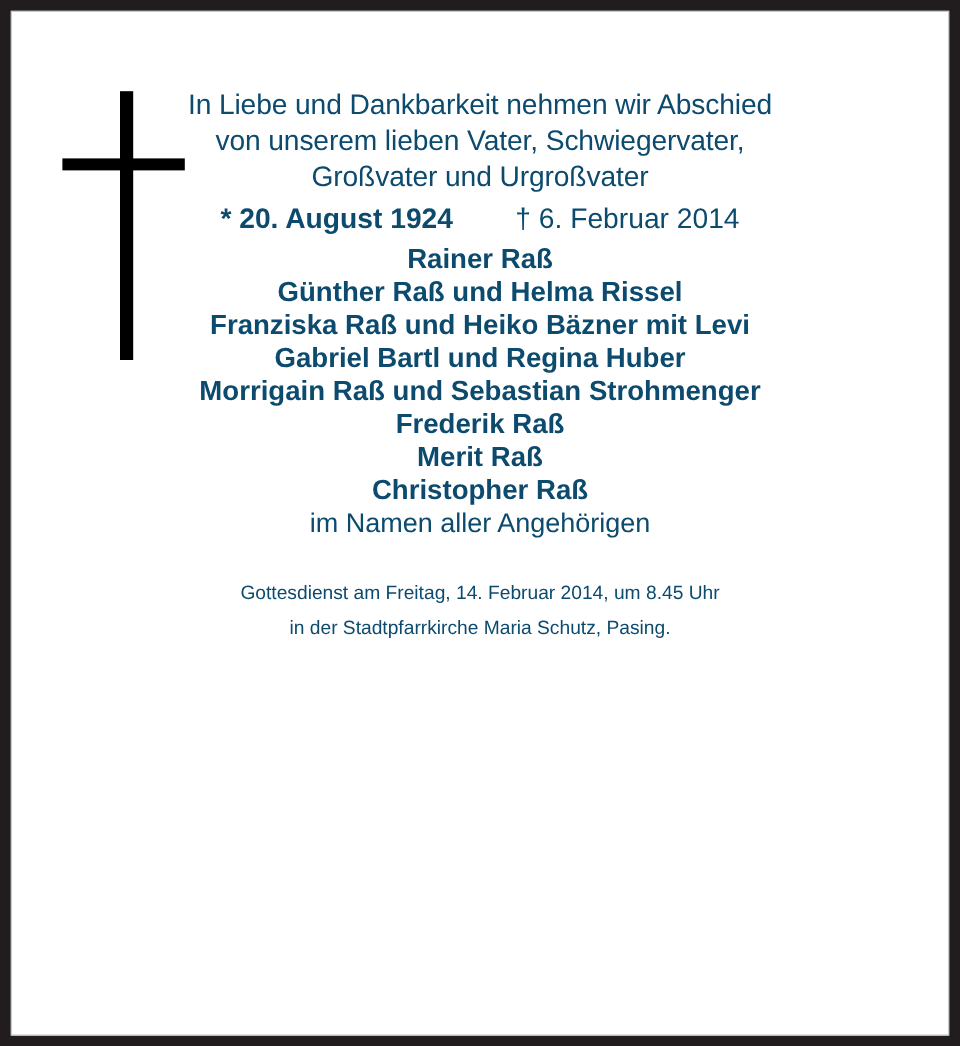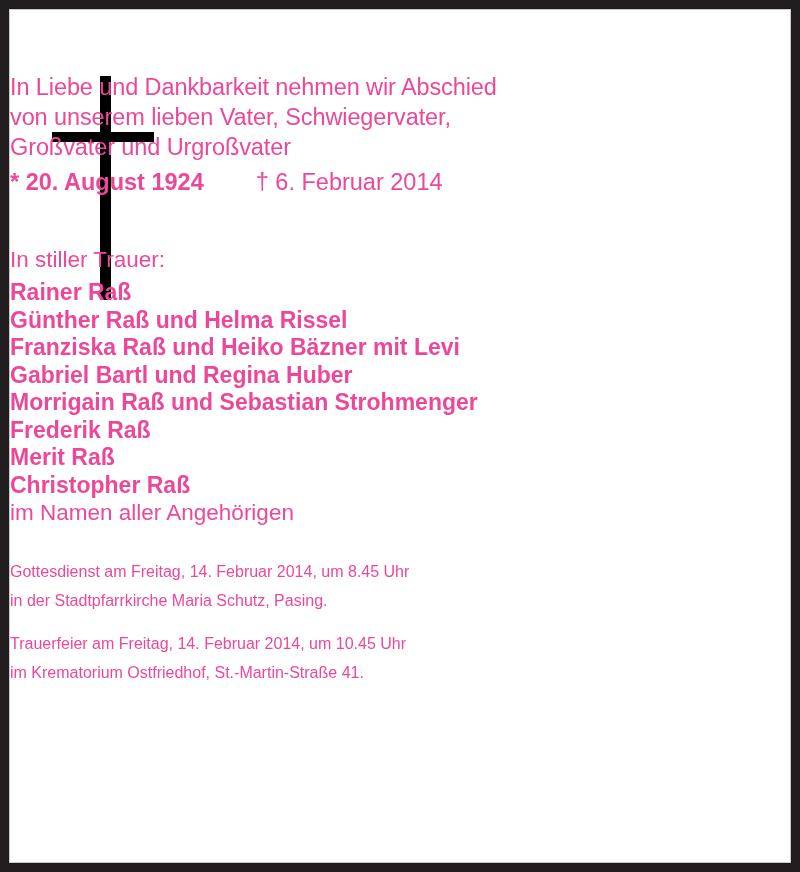--- a/index.html
+++ b/index.html
@@ -55,22 +55,22 @@
     height: 10px;
     background: #000000;
   }
 
   
   #content {
     position: absolute;
     left: 0;
     right: 0;
     top: 0;
-    text-align: left;
-    color: #ec4899;
+    text-align: center;
+    color: #0c4a6e;
   }
 
   .intro {
     margin-top: 62px;
     font-size: 23.5px;
     line-height: 30px;
     font-weight: 400;
     letter-spacing: -0.1px;
   }
   .intro div { white-space: nowrap; }
@@ -140,41 +140,36 @@
         <div>In Liebe und Dankbarkeit nehmen wir Abschied</div>
         <div>von unserem lieben Vater, Schwiegervater,</div>
         <div>Großvater und Urgroßvater</div>
       </div>
 
 
       <div class="dates">
         <span class="birth">* 20. August 1924</span><span class="death">† 6. Februar 2014</span>
       </div>
 
-      <div class="mourn-head">In stiller Trauer:</div>
 
       <div class="mourners">
         <div class="row"><span class="nm">Rainer Raß</span><span class="cj"></span><span class="nm"></span><span class="cj"></span><span class="nm"></span></div>
         <div class="row"><span class="nm">Günther Raß</span><span class="cj"> und </span><span class="nm">Helma Rissel</span><span class="cj"></span><span class="nm"></span></div>
         <div class="row"><span class="nm">Franziska Raß</span><span class="cj"> und </span><span class="nm">Heiko Bäzner</span><span class="cj"> mit </span><span class="nm">Levi</span></div>
         <div class="row"><span class="nm">Gabriel Bartl</span><span class="cj"> und </span><span class="nm">Regina Huber</span><span class="cj"></span><span class="nm"></span></div>
         <div class="row"><span class="nm">Morrigain Raß</span><span class="cj"> und </span><span class="nm">Sebastian Strohmenger</span><span class="cj"></span><span class="nm"></span></div>
         <div class="row"><span class="nm">Frederik Raß</span><span class="cj"></span><span class="nm"></span><span class="cj"></span><span class="nm"></span></div>
         <div class="row"><span class="nm">Merit Raß</span><span class="cj"></span><span class="nm"></span><span class="cj"></span><span class="nm"></span></div>
         <div class="row"><span class="nm">Christopher Raß</span><span class="cj"></span><span class="nm"></span><span class="cj"></span><span class="nm"></span></div>
       </div>
 
       <div class="closing">im Namen aller Angehörigen</div>
 
       <div class="services">
         <div class="block">
           <div class="line">Gottesdienst am Freitag, 14. Februar 2014, um 8.45 Uhr</div>
           <div class="line">in der Stadtpfarrkirche Maria Schutz, Pasing.</div>
         </div>
-        <div class="block">
-          <div class="line">Trauerfeier am Freitag, 14. Februar 2014, um 10.45 Uhr</div>
-          <div class="line">im Krematorium Ostfriedhof, St.-Martin-Straße 41.</div>
-        </div>
       </div>
 
     </div>
   </div>
 </div>
 
 </body></html>

